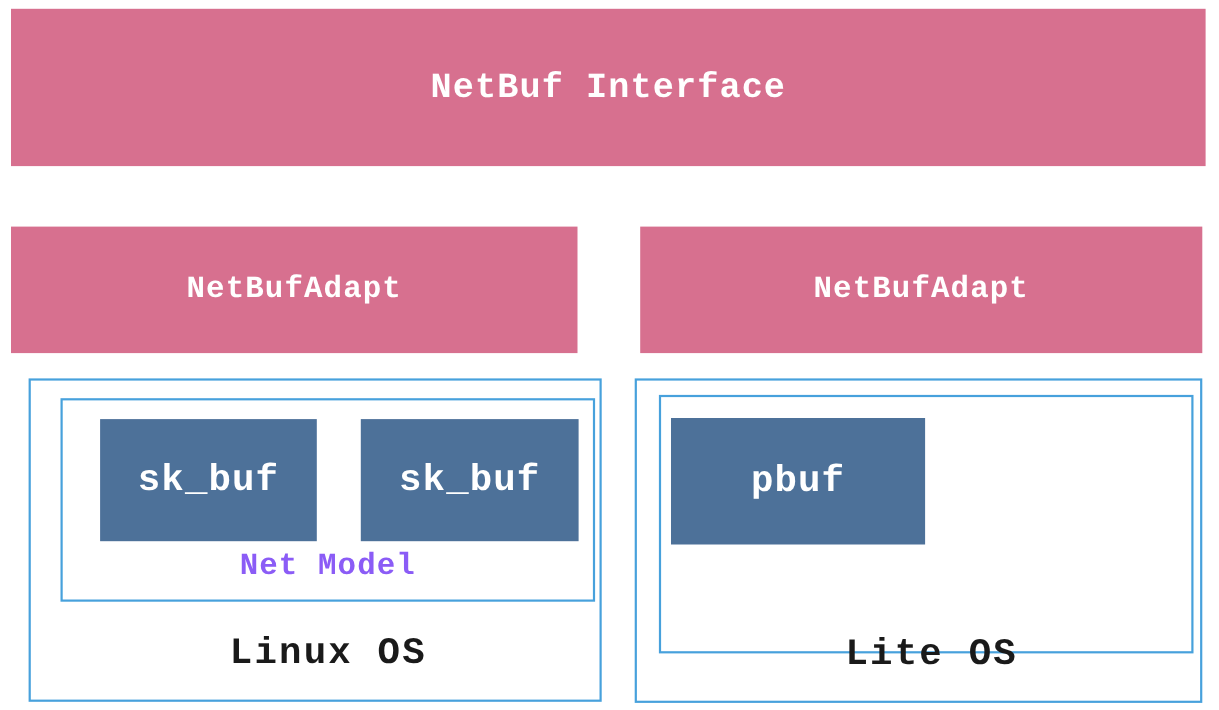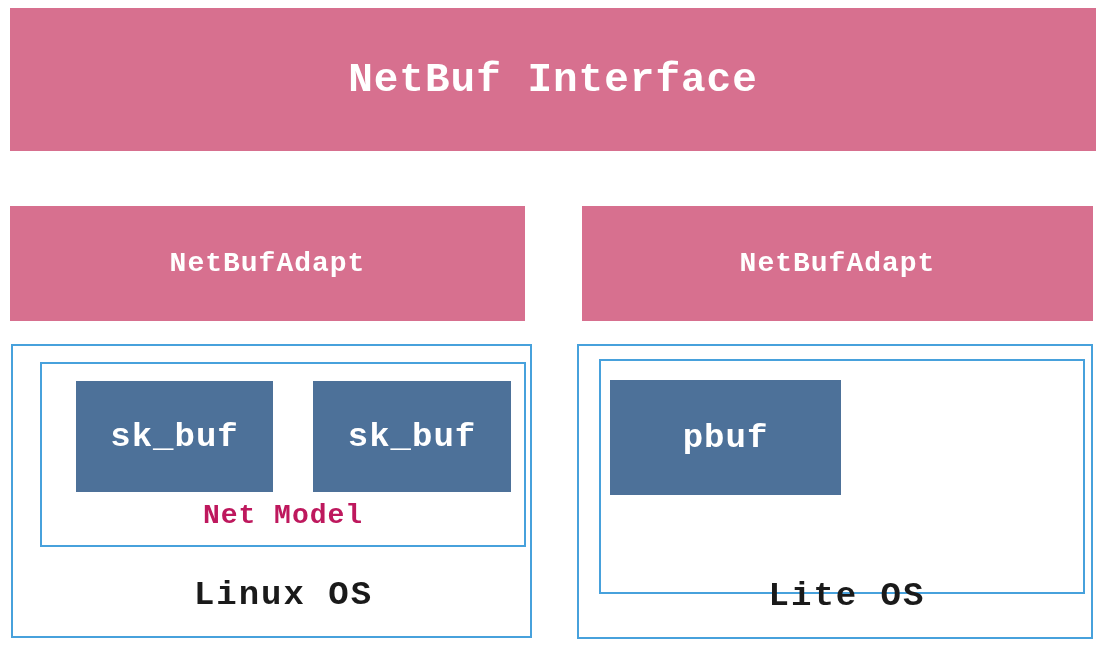--- a/index.html
+++ b/index.html
@@ -22,31 +22,31 @@
     align-items: center;
     justify-content: center;
   }
   .bar-label {
     color: #ffffff;
     font-weight: bold;
     letter-spacing: 1px;
     white-space: nowrap;
   }
   .interface-bar { left: 10px; top: 8px; width: 1086px; height: 143px; }
-  .interface-bar .bar-label { font-size: 41px; }
+  .interface-bar .bar-label { font-size: 32px; }
   .adapter-left  { left: 10px;  top: 206px; width: 515px; height: 115px; }
   .adapter-right { left: 582px; top: 206px; width: 511px; height: 115px; }
   .adapter .bar-label { font-size: 28px; }
   .os-box {
     position: absolute;
     background: #ffffff;
     border: 2px solid #47a1dc;
     box-sizing: border-box;
   }
-  .os-left  { left: 11px;  top: 344px; width: 521px; height: 294px; }
+  .os-left  { left: 26px;  top: 344px; width: 521px; height: 294px; }
   .os-right { left: 577px; top: 344px; width: 516px; height: 295px; }
   .model-box {
     position: absolute;
     background: #ffffff;
     border: 2px solid #47a1dc;
     box-sizing: border-box;
   }
   .model-left  { left: 27px; top: 16px; width: 486px; height: 185px; }
   .model-right { left: 20px; top: 13px; width: 486px; height: 235px; }
   .buf-box {
@@ -64,21 +64,21 @@
     white-space: nowrap;
   }
   .sk-buf-1 { left: 34px;  top: 17px; width: 197px; height: 111px; }
   .sk-buf-2 { left: 271px; top: 17px; width: 198px; height: 111px; }
   .pbuf     { left: 9px;   top: 19px; width: 231px; height: 115px; }
   .model-label {
     position: absolute;
     left: 0; right: 0;
     bottom: 14px;
     text-align: center;
-    color: #be185d;
+    color: #8b5cf6;
     font-weight: bold;
     font-size: 28px;
     letter-spacing: 1px;
     white-space: nowrap;
   }
   .os-label {
     position: absolute;
     left: 0; right: 0;
     bottom: 22px;
     text-align: center;

